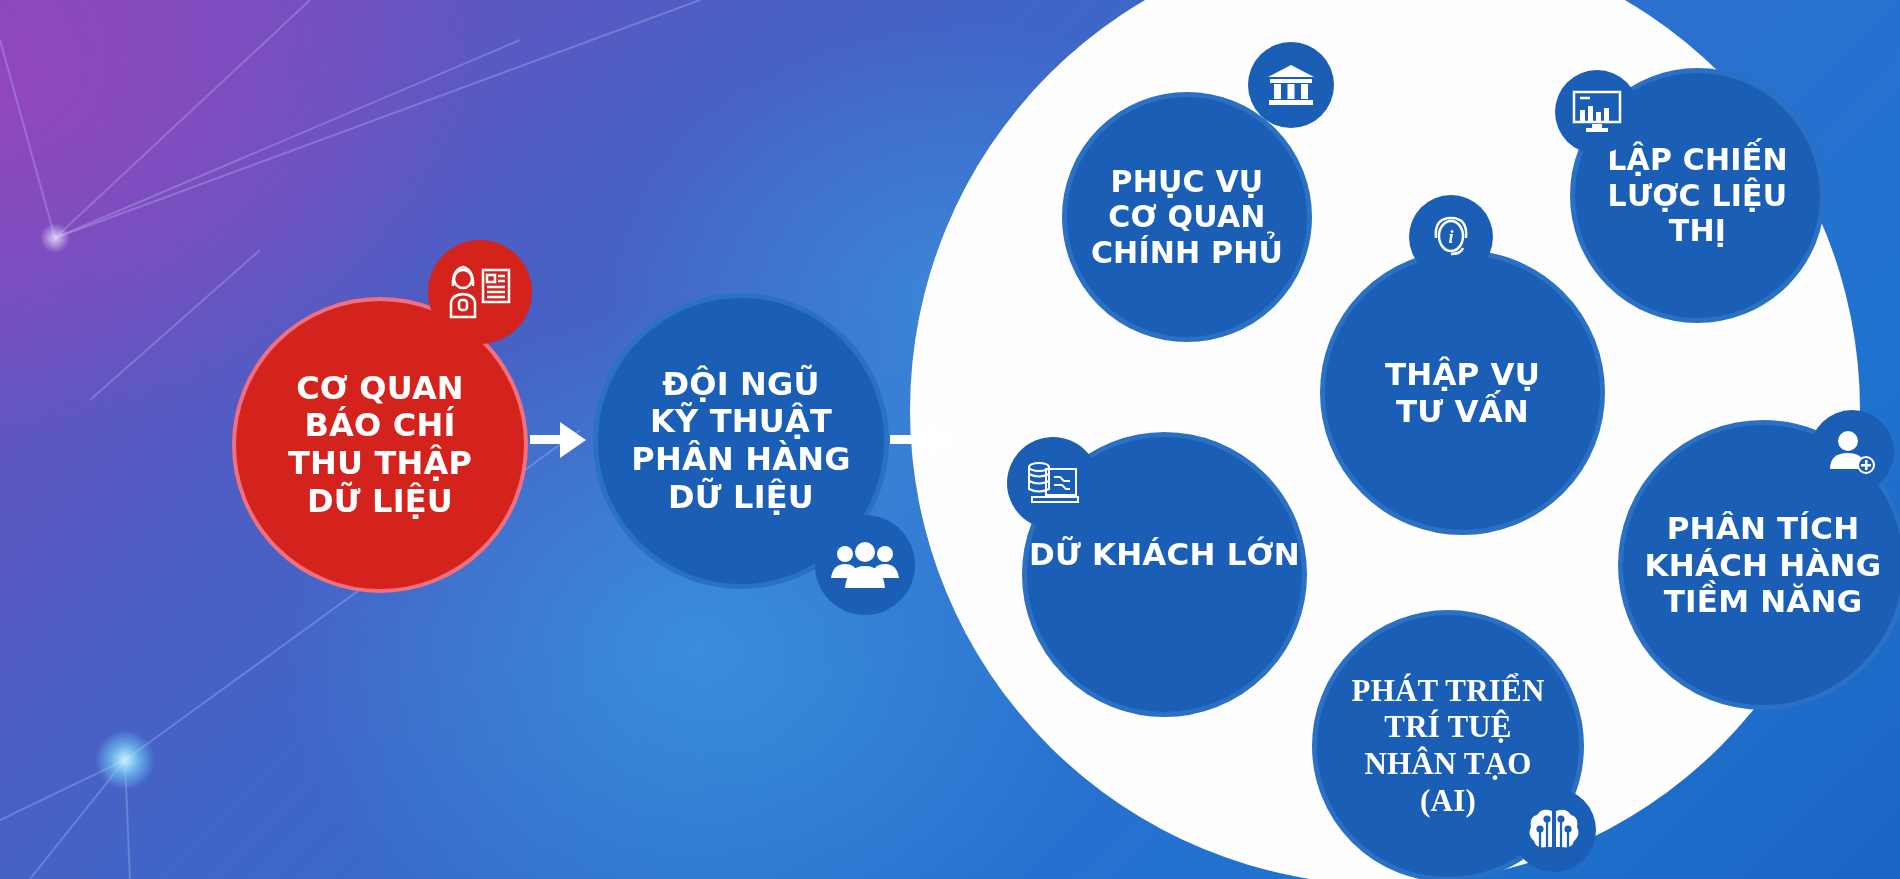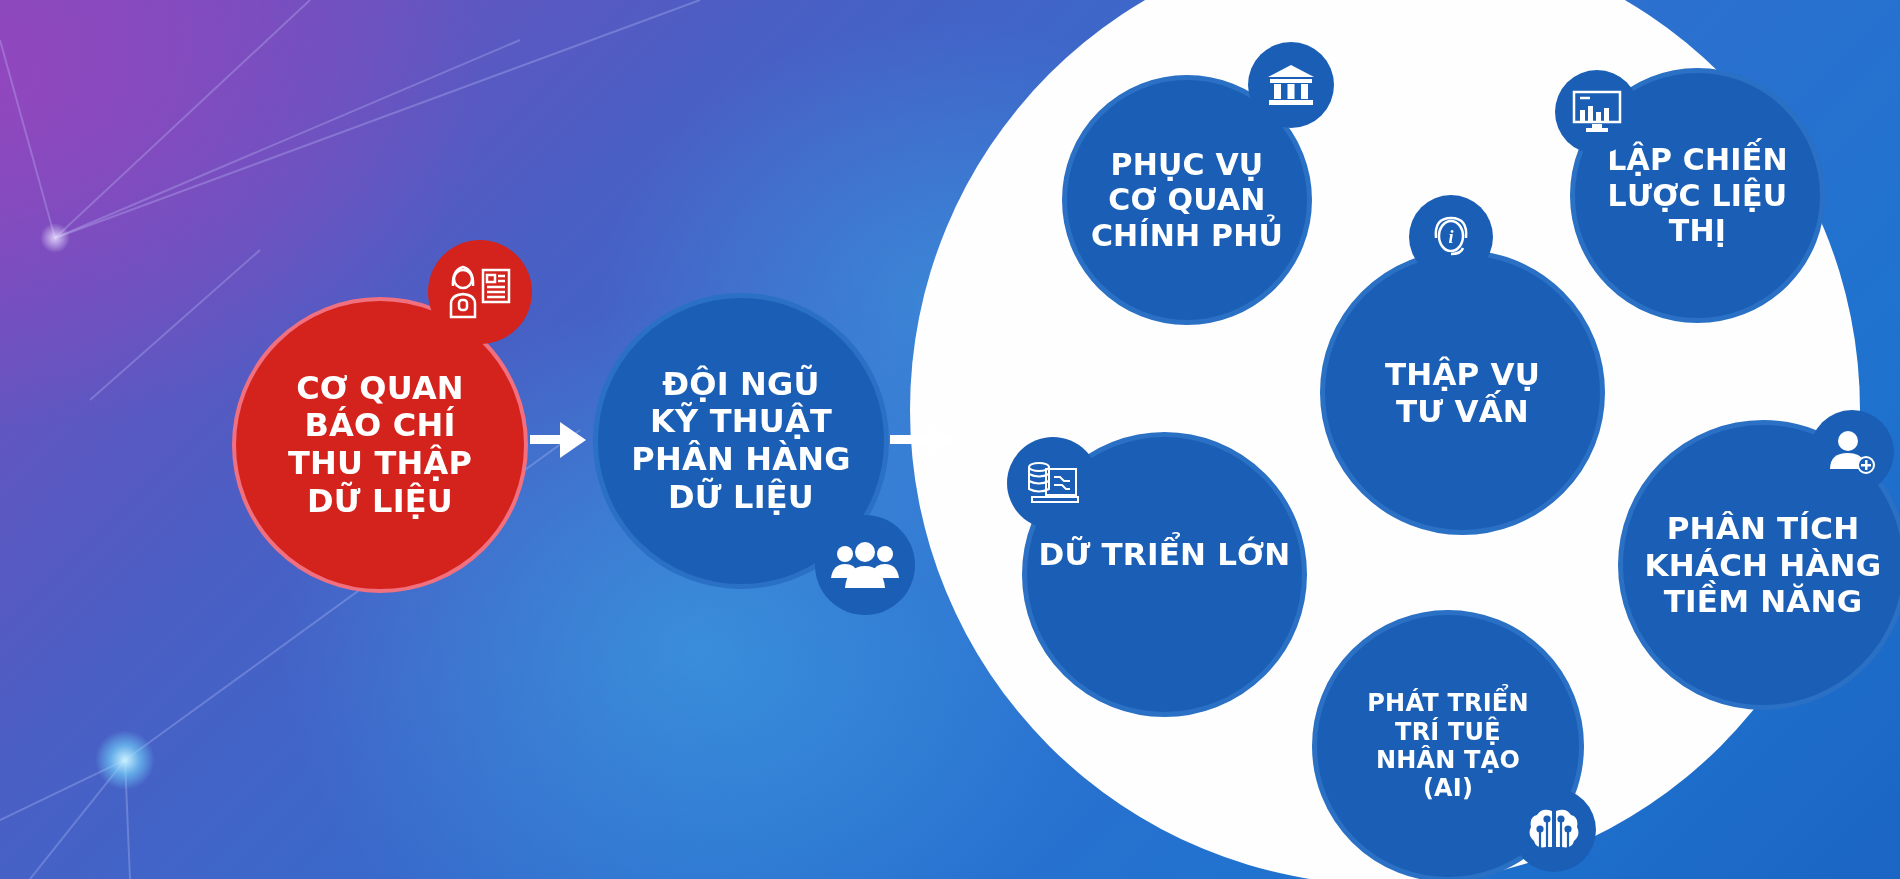--- a/index.html
+++ b/index.html
@@ -92,21 +92,21 @@
     <circle cx="34" cy="12" r="10"></circle>
       <path d="M14 48 Q16 26 34 26 Q52 26 54 48 Z"></path>
   </svg>
 </div>
 
 <svg class="arrow" style="left:890px;top:420px;" width="64" height="40" viewBox="0 0 64 40">
   <rect x="0" y="15" width="40" height="9" fill="#fff"></rect>
   <polygon points="38,2 64,20 38,38" fill="#fff"></polygon>
 </svg>
 
-<div class="bubble blue" style="left:1062px;top:75px;width:250px;height:250px;">
+<div class="bubble blue" style="left:1062px;top:92px;width:250px;height:250px;">
   <span class="label" style="font-size:30px;">PHỤC VỤ
 CƠ QUAN
 CHÍNH PHỦ</span>
 </div>
 <div class="badge blue-b" style="left:1248px;top:42px;width:86px;height:86px;">
   <svg width="50" height="44" viewBox="0 0 50 44" fill="#fff">
     <polygon points="25,2 48,14 2,14"></polygon>
     <rect x="4" y="16" width="42" height="4"></rect>
     <rect x="8" y="21" width="7" height="15"></rect>
       <rect x="21.5" y="21" width="7" height="15"></rect>
@@ -142,21 +142,21 @@
 <div class="badge blue-b" style="left:1409px;top:195px;width:84px;height:84px;">
   <svg width="40" height="46" viewBox="0 0 40 46" fill="none" stroke="#fff" stroke-width="2.5">
     <ellipse cx="20" cy="22" rx="12" ry="15"></ellipse>
     <path d="M5 24 Q3 4 20 4 Q37 4 35 24"></path>
     <path d="M20 40 Q30 40 32 34"></path>
     <text x="20" y="29" font-family="Liberation Serif, serif" font-style="italic" font-weight="bold" font-size="18" fill="#fff" stroke="none" text-anchor="middle">i</text>
   </svg>
 </div>
 
 <div class="bubble blue" style="left:1022px;top:432px;width:285px;height:285px;">
-  <span class="label" style="font-size:31px; margin-top:-40px;">DỮ TRIỂN LỚN</span>
+  <span class="label" style="font-size:31px; margin-top:-40px;">DỮ KHÁCH LỚN</span>
 </div>
 <div class="badge blue-b" style="left:1007px;top:437px;width:92px;height:92px;">
   <svg width="54" height="44" viewBox="0 0 54 44" fill="none" stroke="#fff" stroke-width="2">
     <ellipse cx="13" cy="6" rx="10" ry="4"></ellipse>
     <path d="M3 6 V28 Q13 33 23 28 V6"></path>
     <path d="M3 13 Q13 18 23 13"></path>
       <path d="M3 20 Q13 25 23 20"></path>
     <rect x="20" y="8" width="30" height="26"></rect>
     <path d="M28 16 H34 L38 20 H44"></path>
       <path d="M28 24 H36 L40 28 H44"></path>
@@ -173,21 +173,21 @@
   <svg width="48" height="46" viewBox="0 0 48 46" fill="#fff">
     <circle cx="20" cy="12" r="10"></circle>
     <path d="M2 40 Q2 24 20 24 Q32 24 36 32 L30 40 Z"></path>
     <circle cx="38" cy="36" r="8" fill="#1a5fb5" stroke="#fff" stroke-width="2"></circle>
     <rect x="37" y="31" width="2.5" height="10"></rect>
       <rect x="33" y="35" width="10" height="2.5"></rect>
   </svg>
 </div>
 
 <div class="bubble blue" style="left:1312px;top:610px;width:272px;height:272px;">
-  <span class="label" style="font-size:24px;">PHÁT TRIỂN
+  <span class="label" style="font-size:31px;font-family:Liberation Serif, serif;">PHÁT TRIỂN
 TRÍ TUỆ
 NHÂN TẠO
 (AI)</span>
 </div>
 <div class="badge blue-b" style="left:1512px;top:788px;width:84px;height:84px;">
   <svg width="52" height="46" viewBox="0 0 52 46" fill="#fff">
     <path d="M24 4 Q14 0 9 8 Q1 10 3 20 Q-1 28 6 34 Q8 42 18 40 L24 40 Z"></path>
     <path d="M28 4 Q38 0 43 8 Q51 10 49 20 Q53 28 46 34 Q44 42 34 40 L28 40 Z"></path>
     <g stroke="#1a5fb5" stroke-width="2.2" fill="#1a5fb5">
       <line x1="19" y1="12" x2="19" y2="44"></line>

